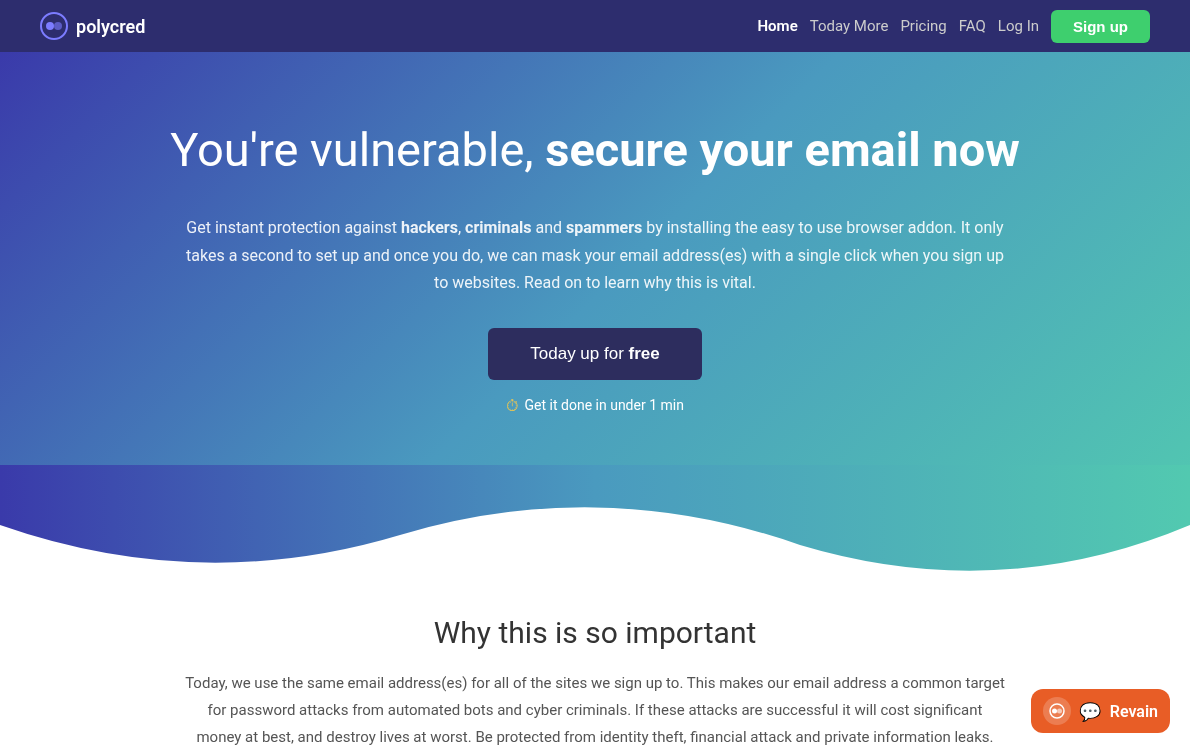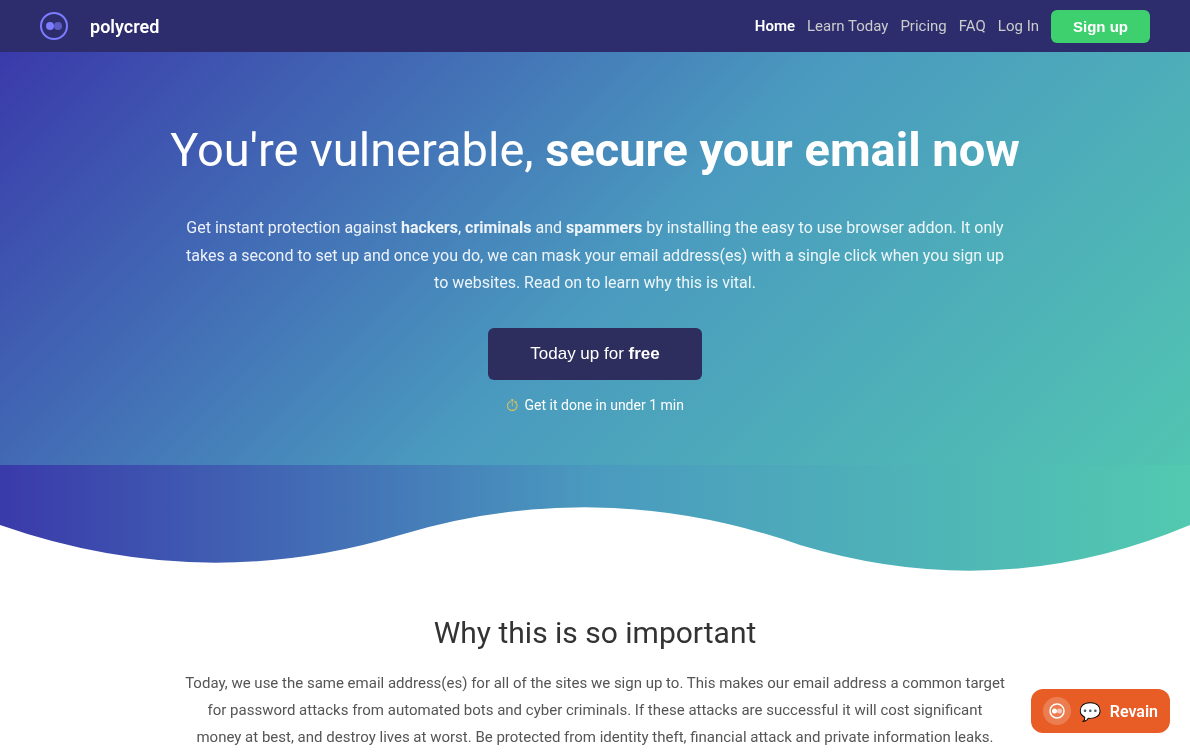--- a/index.html
+++ b/index.html
@@ -12,21 +12,21 @@
       align-items: center;
       justify-content: space-between;
       padding: 0 40px;
       height: 52px;
       position: relative;
       z-index: 10;
     }
     .nav-logo {
       display: flex;
       align-items: center;
-      gap: 22px;
+      gap: 8px;
       color: #fff;
       font-size: 18px;
       font-weight: 600;
       text-decoration: none;
     }
     .logo-icon {
       width: 28px;
       height: 28px;
     }
     .nav-links {
@@ -177,21 +177,21 @@
   <a class="nav-logo">
     <svg class="logo-icon" viewBox="0 0 28 28" fill="none">
       <circle cx="14" cy="14" r="13" stroke="#7c7cff" stroke-width="2" fill="none"></circle>
       <circle cx="10" cy="14" r="4" fill="#7c7cff"></circle>
       <circle cx="18" cy="14" r="4" fill="#7c7cff" opacity="0.6"></circle>
     </svg>
     <span>polycred</span>
   </a>
   <div class="nav-links">
     <a class="nav-link active">Home</a>
-    <a class="nav-link">Learn Today</a>
+    <a class="nav-link">Today More</a>
     <a class="nav-link">Pricing</a>
     <a class="nav-link">FAQ</a>
     <a class="nav-link">Log In</a>
     <button class="nav-signup">Sign up</button>
   </div>
 </nav>
 
 <section class="hero">
   <h1>
     <span>You're vulnerable,</span>

